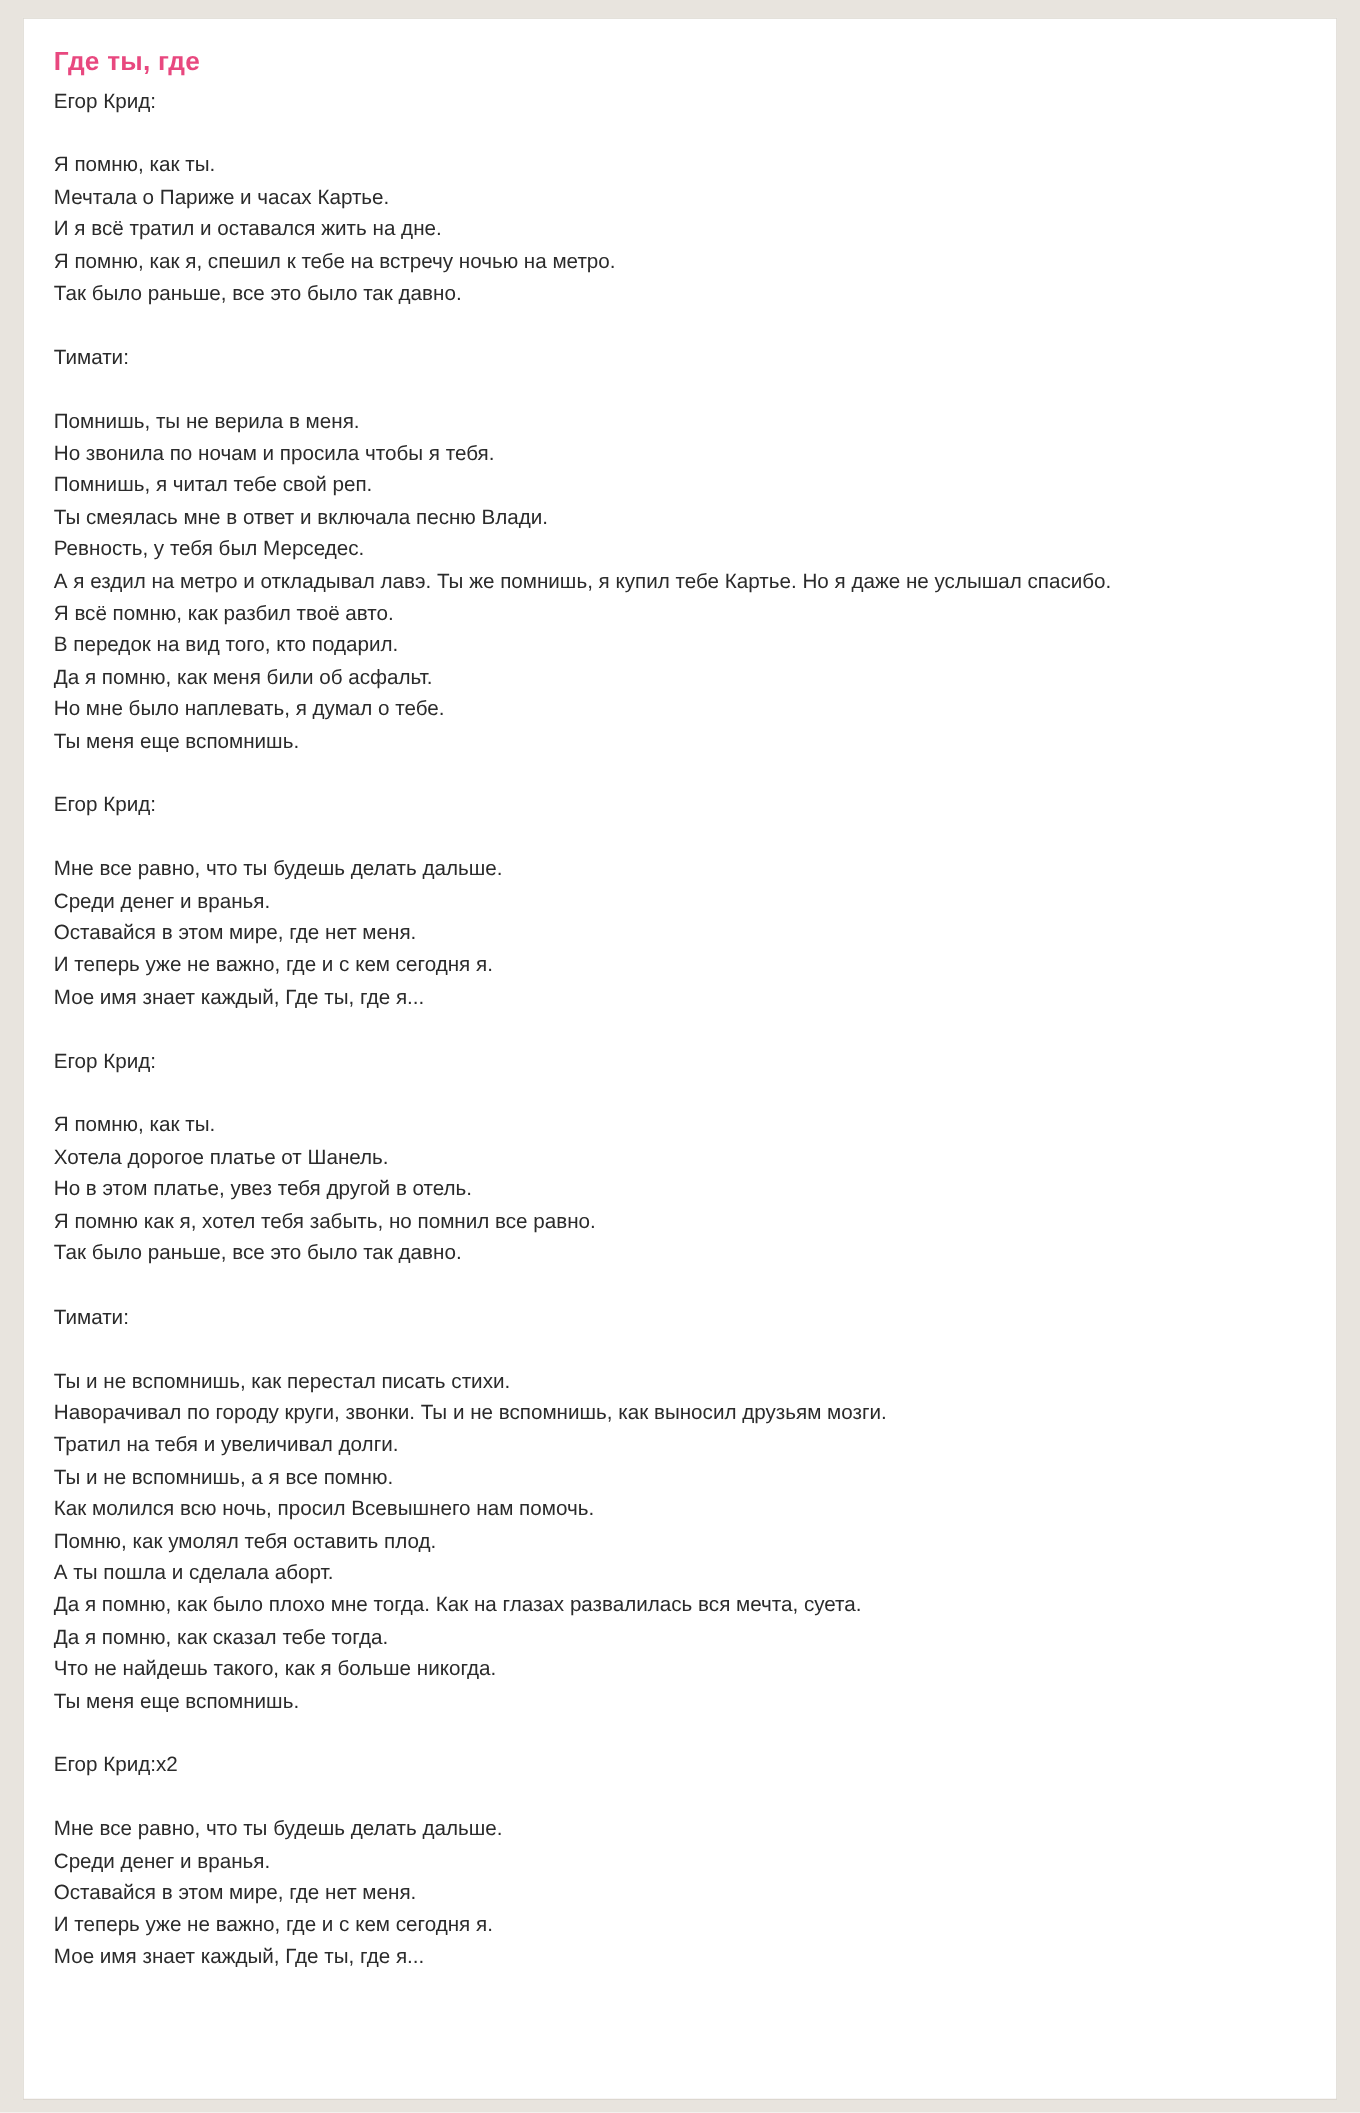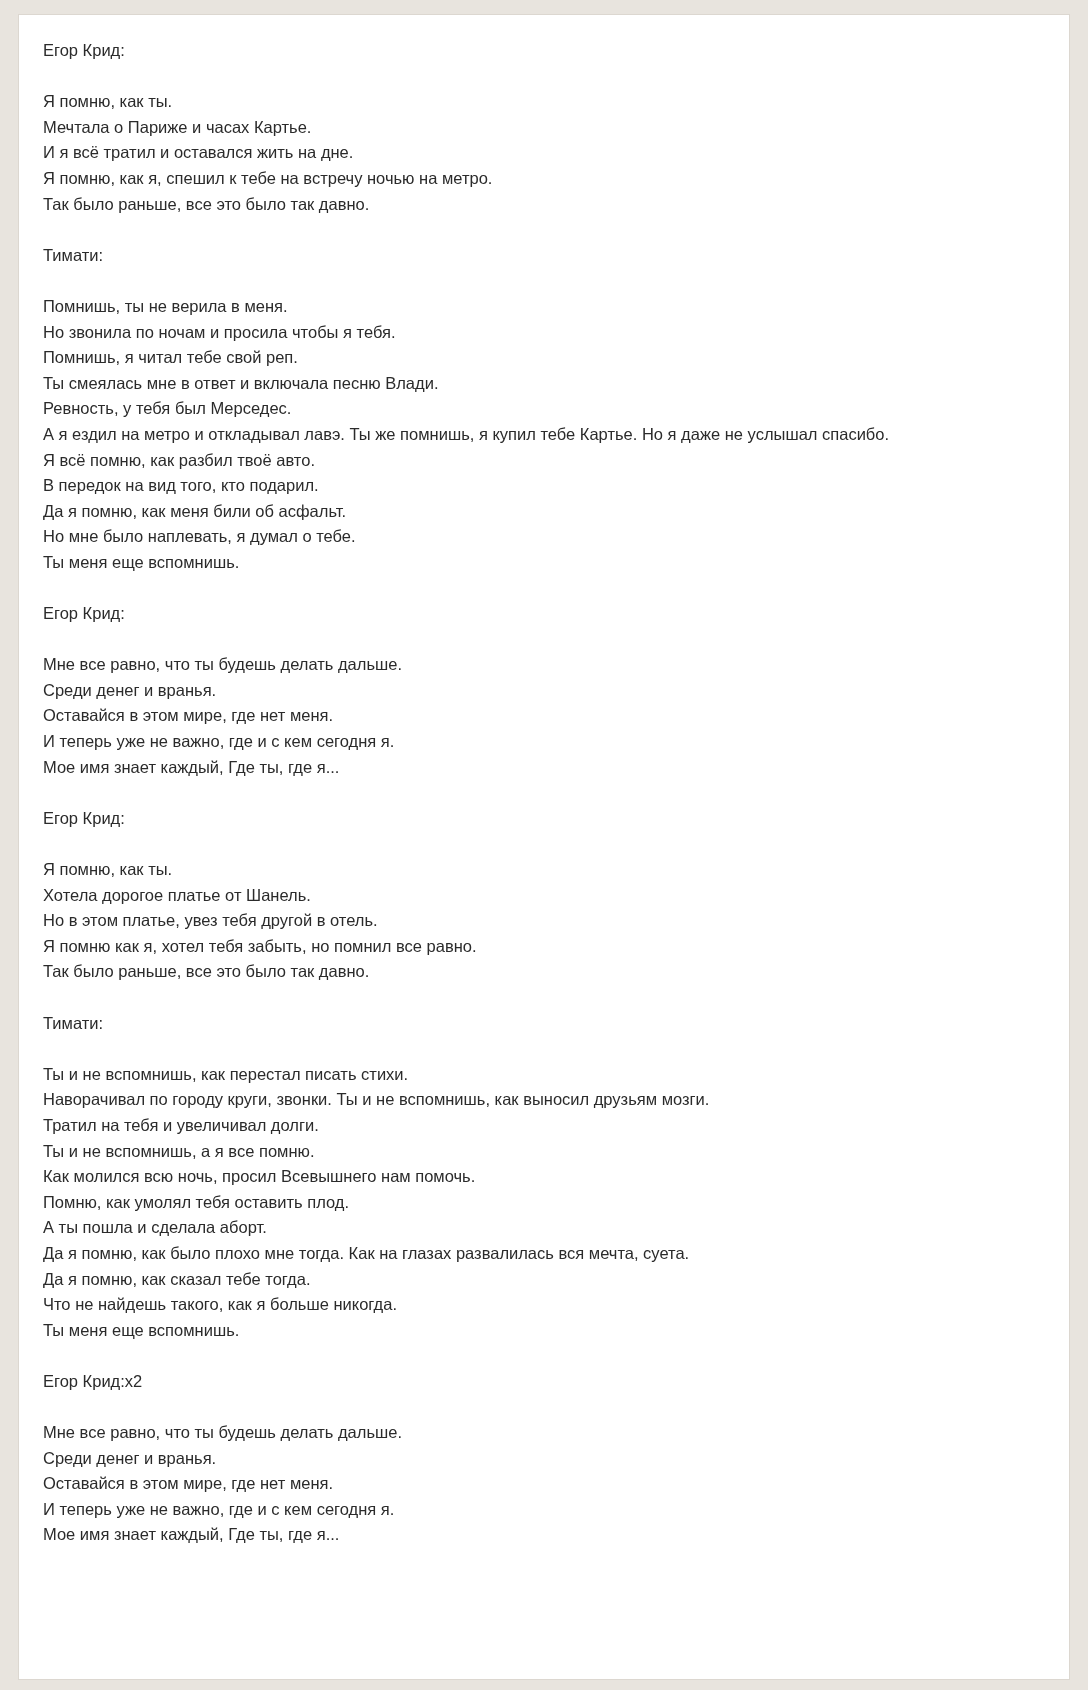--- a/index.html
+++ b/index.html
@@ -62,18 +62,19 @@
     display: block;
     height: 25.6px;
   }
 </style>
 </head>
 <body>
 
 <div class="page-frame">
   <div class="sheet">
 
+    <h1 class="song-title">Где ты, где</h1>
 
 
     <div class="lyrics"><div class="stanza"><div>Егор Крид:</div><span class="blank-line"></span><div>Я помню, как ты.</div><div>Мечтала о Париже и часах Картье.</div><div>И я всё тратил и оставался жить на дне.</div><div>Я помню, как я, спешил к тебе на встречу ночью на метро.</div><div>Так было раньше, все это было так давно.</div><span class="blank-line"></span></div><div class="stanza"><div>Тимати:</div><span class="blank-line"></span><div>Помнишь, ты не верила в меня.</div><div>Но звонила по ночам и просила чтобы я тебя.</div><div>Помнишь, я читал тебе свой реп.</div><div>Ты смеялась мне в ответ и включала песню Влади.</div><div>Ревность, у тебя был Мерседес.</div><div>А я ездил на метро и откладывал лавэ. Ты же помнишь, я купил тебе Картье. Но я даже не услышал спасибо.</div><div>Я всё помню, как разбил твоё авто.</div><div>В передок на вид того, кто подарил.</div><div>Да я помню, как меня били об асфальт.</div><div>Но мне было наплевать, я думал о тебе.</div><div>Ты меня еще вспомнишь.</div><span class="blank-line"></span></div><div class="stanza"><div>Егор Крид:</div><span class="blank-line"></span><div>Мне все равно, что ты будешь делать дальше.</div><div>Среди денег и вранья.</div><div>Оставайся в этом мире, где нет меня.</div><div>И теперь уже не важно, где и с кем сегодня я.</div><div>Мое имя знает каждый, Где ты, где я...</div><span class="blank-line"></span></div><div class="stanza"><div>Егор Крид:</div><span class="blank-line"></span><div>Я помню, как ты.</div><div>Хотела дорогое платье от Шанель.</div><div>Но в этом платье, увез тебя другой в отель.</div><div>Я помню как я, хотел тебя забыть, но помнил все равно.</div><div>Так было раньше, все это было так давно.</div><span class="blank-line"></span></div><div class="stanza"><div>Тимати:</div><span class="blank-line"></span><div>Ты и не вспомнишь, как перестал писать стихи.</div><div>Наворачивал по городу круги, звонки. Ты и не вспомнишь, как выносил друзьям мозги.</div><div>Тратил на тебя и увеличивал долги.</div><div>Ты и не вспомнишь, а я все помню.</div><div>Как молился всю ночь, просил Всевышнего нам помочь.</div><div>Помню, как умолял тебя оставить плод.</div><div>А ты пошла и сделала аборт.</div><div>Да я помню, как было плохо мне тогда. Как на глазах развалилась вся мечта, суета.</div><div>Да я помню, как сказал тебе тогда.</div><div>Что не найдешь такого, как я больше никогда.</div><div>Ты меня еще вспомнишь.</div><span class="blank-line"></span></div><div class="stanza"><div>Егор Крид:х2</div><span class="blank-line"></span><div>Мне все равно, что ты будешь делать дальше.</div><div>Среди денег и вранья.</div><div>Оставайся в этом мире, где нет меня.</div><div>И теперь уже не важно, где и с кем сегодня я.</div><div>Мое имя знает каждый, Где ты, где я...</div></div></div>
 
   </div>
 </div>
 
 </body></html>

